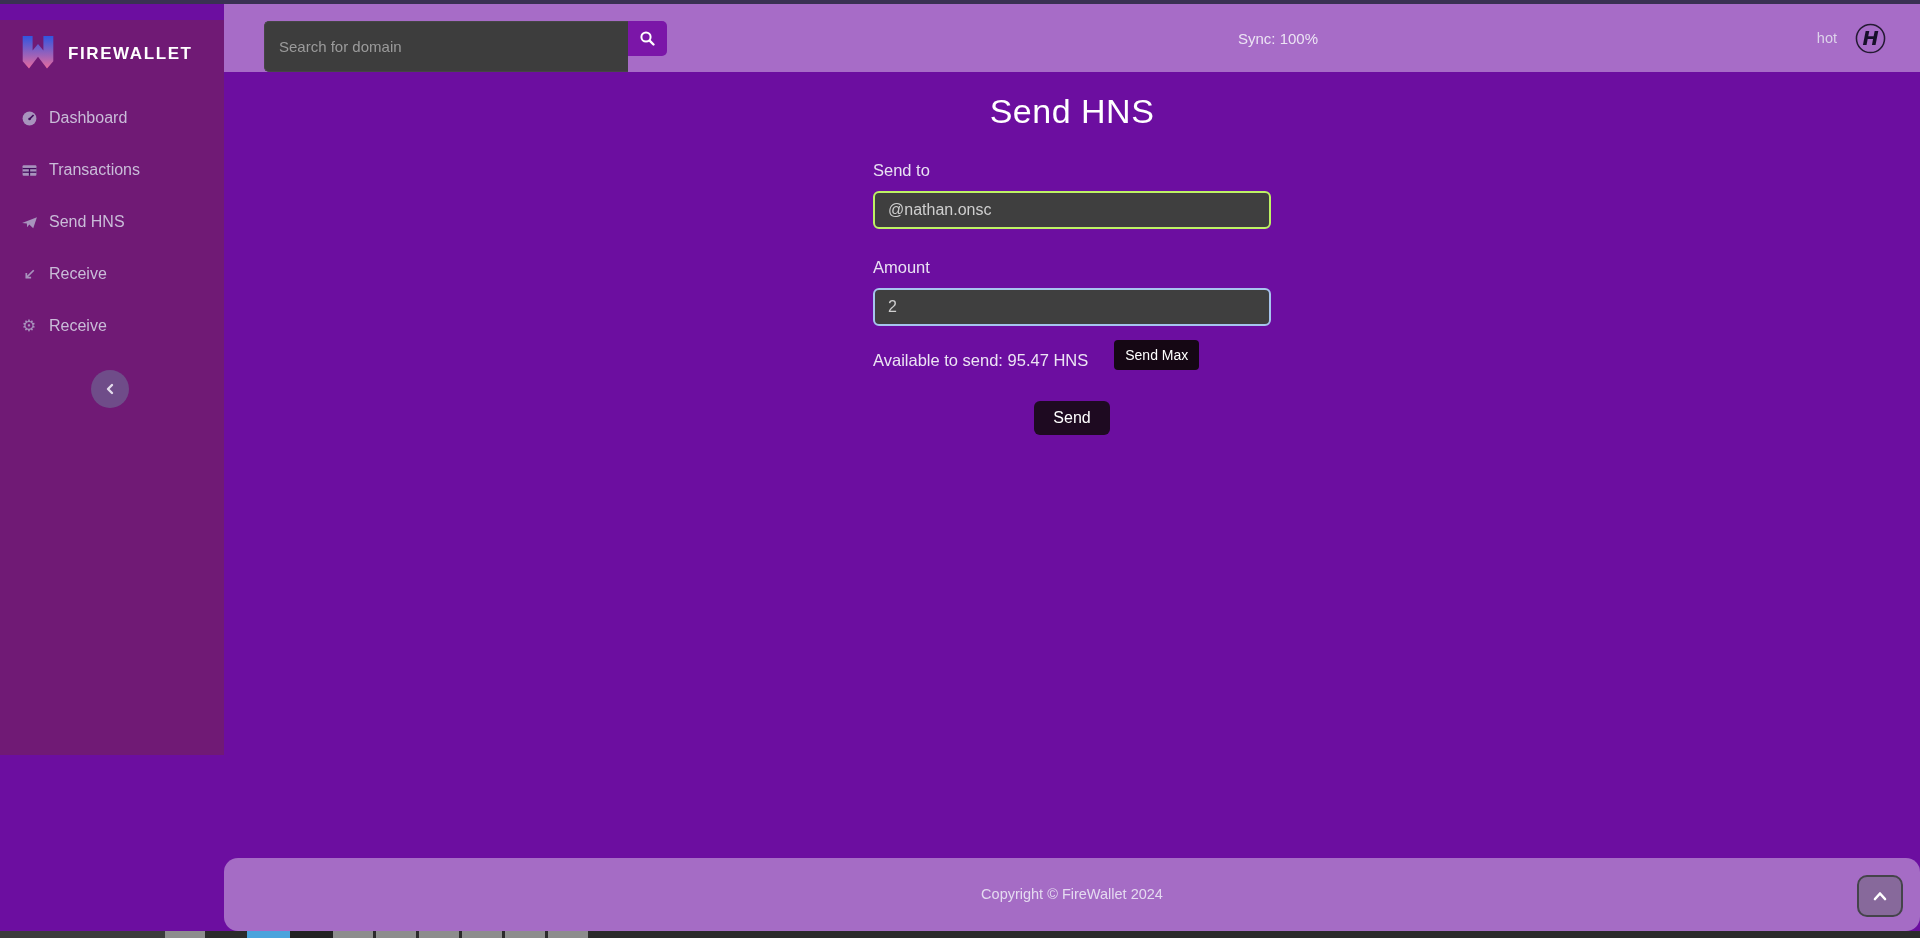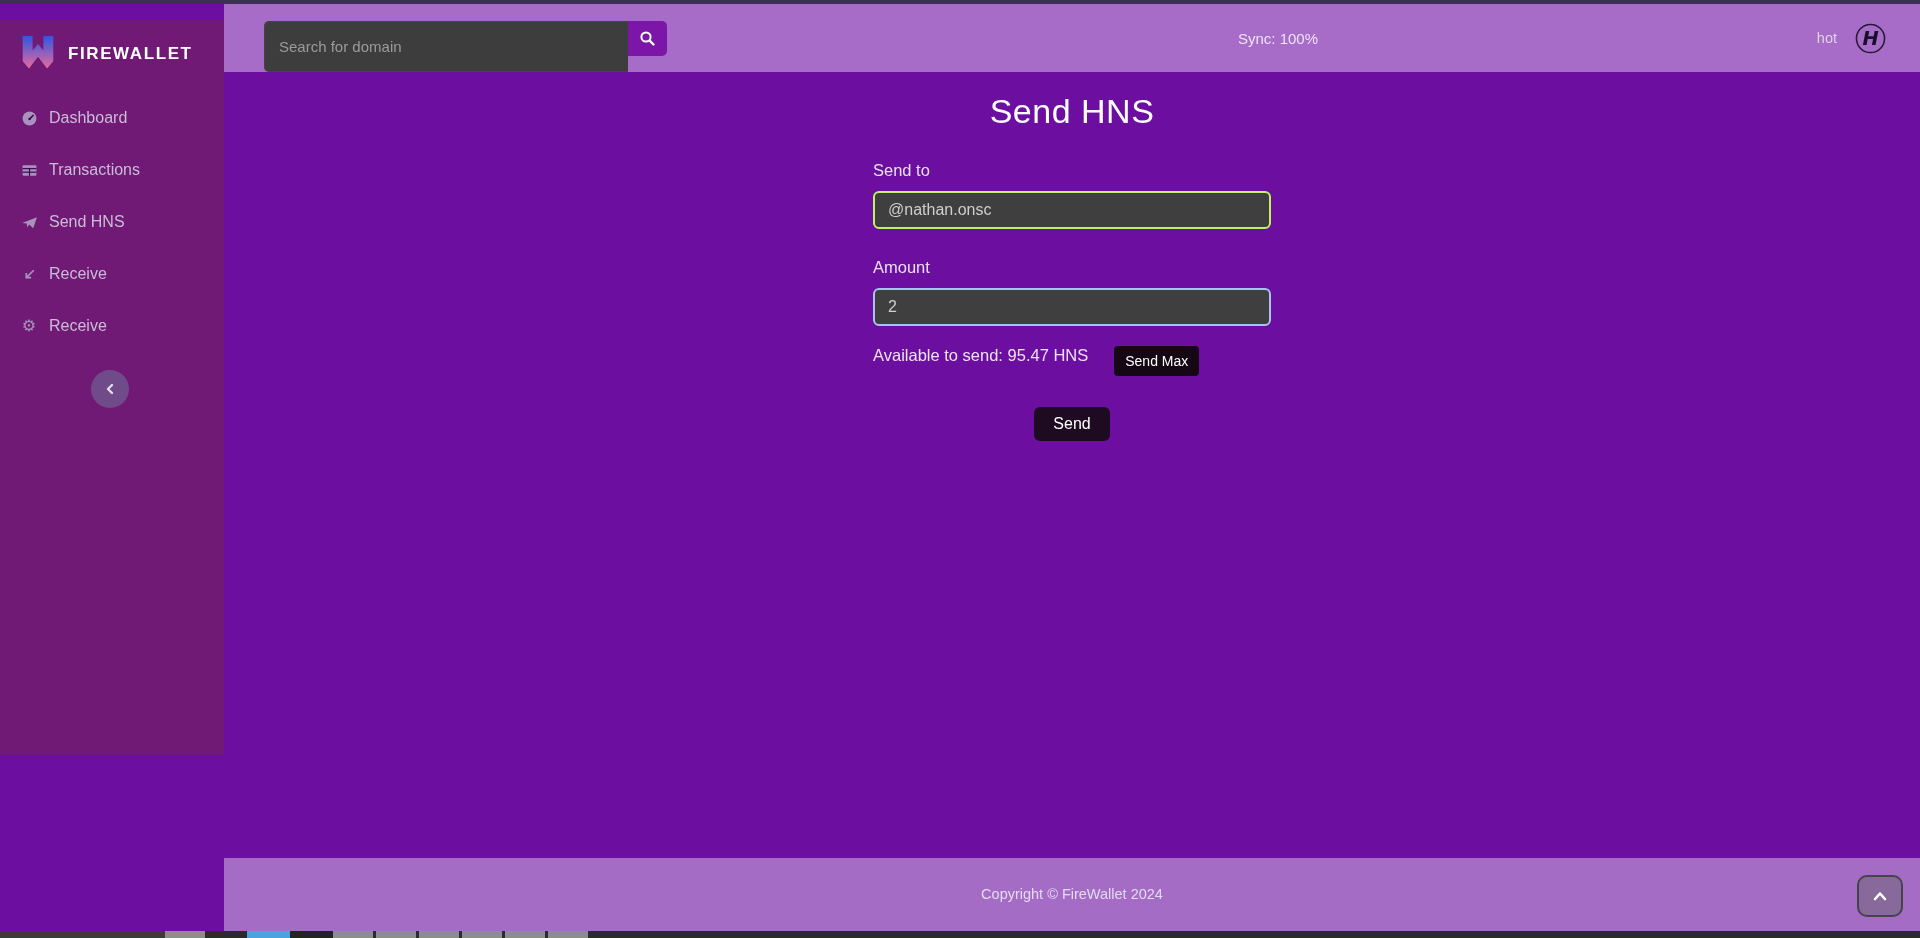--- a/index.html
+++ b/index.html
@@ -41,29 +41,29 @@
   .main { position: absolute; left: 224px; top: 72px; width: 1696px; height: 786px; background: #6c0ea0; }
   .page-title { margin-top: 16px; text-align: center; color: #ffffff; font-size: 34px; font-weight: 500;
     line-height: 46px; letter-spacing: 0.5px; }
   .form { width: 398px; margin: 26px auto 0; }
   .field-label { color: #e9e1f3; font-size: 16.5px; line-height: 20px; }
   .text-input { display: block; width: 100%; height: 38px; margin-top: 11px; background: #3f3f3f;
     border: 2px solid #bef264; border-radius: 6px; color: #cfcfcf; font-size: 16px; padding: 0 13px; outline: none; }
   .text-input.focused { border: 2px solid #a7c4ee; }
   .resolved-addr { margin-top: 9px; color: #f1ebf7; font-size: 16px; line-height: 20px; }
   .amount-label { margin-top: 28px; }
-  .avail-row { margin-top: 20px; display: flex; align-items: flex-start; }
+  .avail-row { margin-top: 14px; display: flex; align-items: flex-end; }
   .avail-text { color: #ece4f4; font-size: 16.5px; }
   .send-max-btn { margin-left: 26px; background: #150714; color: #ffffff; font-size: 14px;
     border: none; border-radius: 4px; padding: 7px 11px; cursor: pointer; font-family: inherit; }
   .send-btn { display: block; margin: 31px auto 0; background: #1e0a21; color: #ffffff; font-size: 16px;
     border: none; border-radius: 6px; padding: 8px 19px; cursor: pointer; font-family: inherit; text-align: center; }
 
   
-  .footer { position: absolute; left: 224px; top: 858px; width: 1696px; height: 73px; background: #a56cc5; }
+  .footer { position: absolute; left: 224px; top: 858px; width: 1696px; height: 73px; background: #a56cc5; border-radius: 14px; }
   .copyright { text-align: center; margin-top: 28px; color: #e4daf0; font-size: 14.5px; }
   .scrolltop-btn { position: absolute; right: 17px; top: 17px; width: 46px; height: 42px; background: #87699b;
     border: 2px solid #44444a; border-radius: 10px; display: flex; align-items: center; justify-content: center; cursor: pointer; }
 
   
   .taskbar { position: absolute; left: 0; top: 931px; width: 1920px; height: 7px; background: #2b2b2b; }
   .tb-seg { position: absolute; top: 0; height: 7px; }
   .tb-a { left: 0; width: 165px; background: #3b3b3b; }
   .tb-b { left: 165px; width: 40px; background: #8d8d8d; }
   .tb-blue { left: 247px; width: 43px; background: #4aa3dc; }

